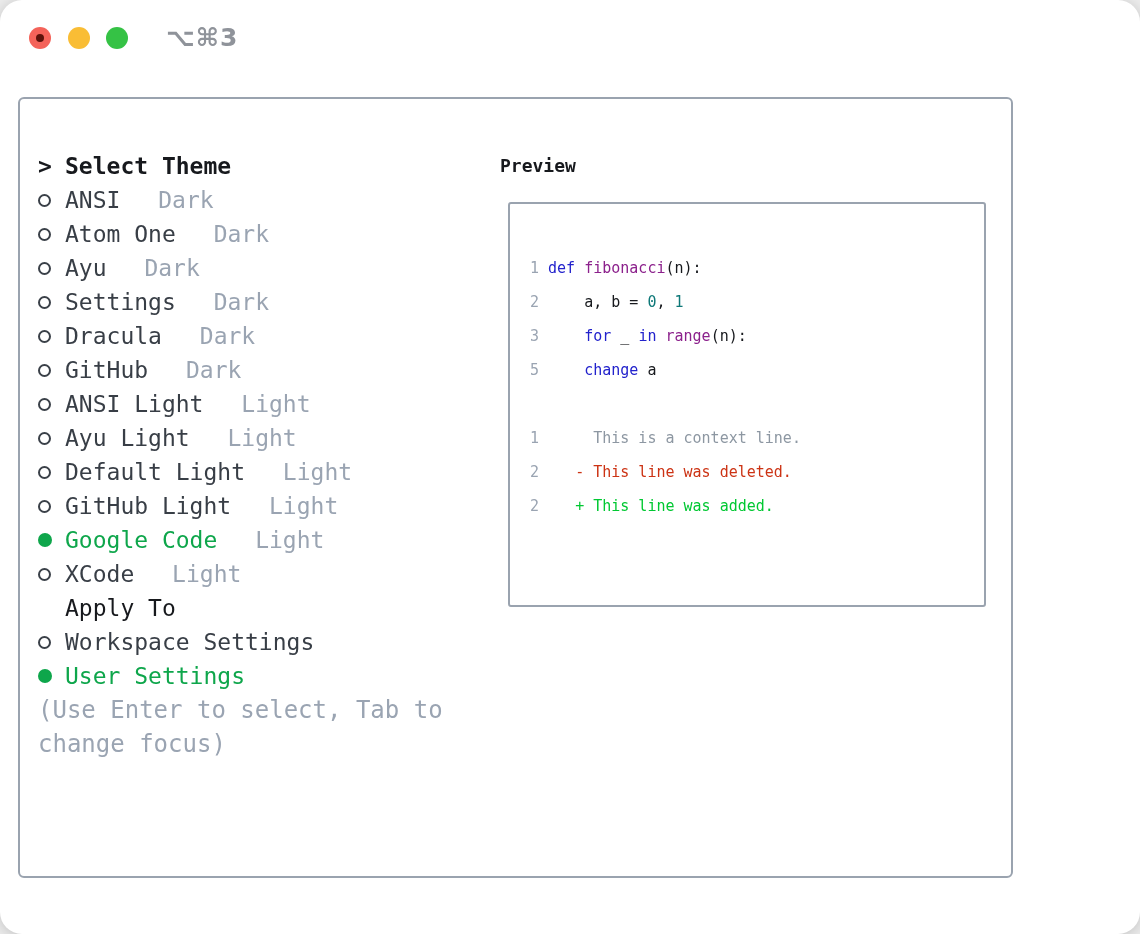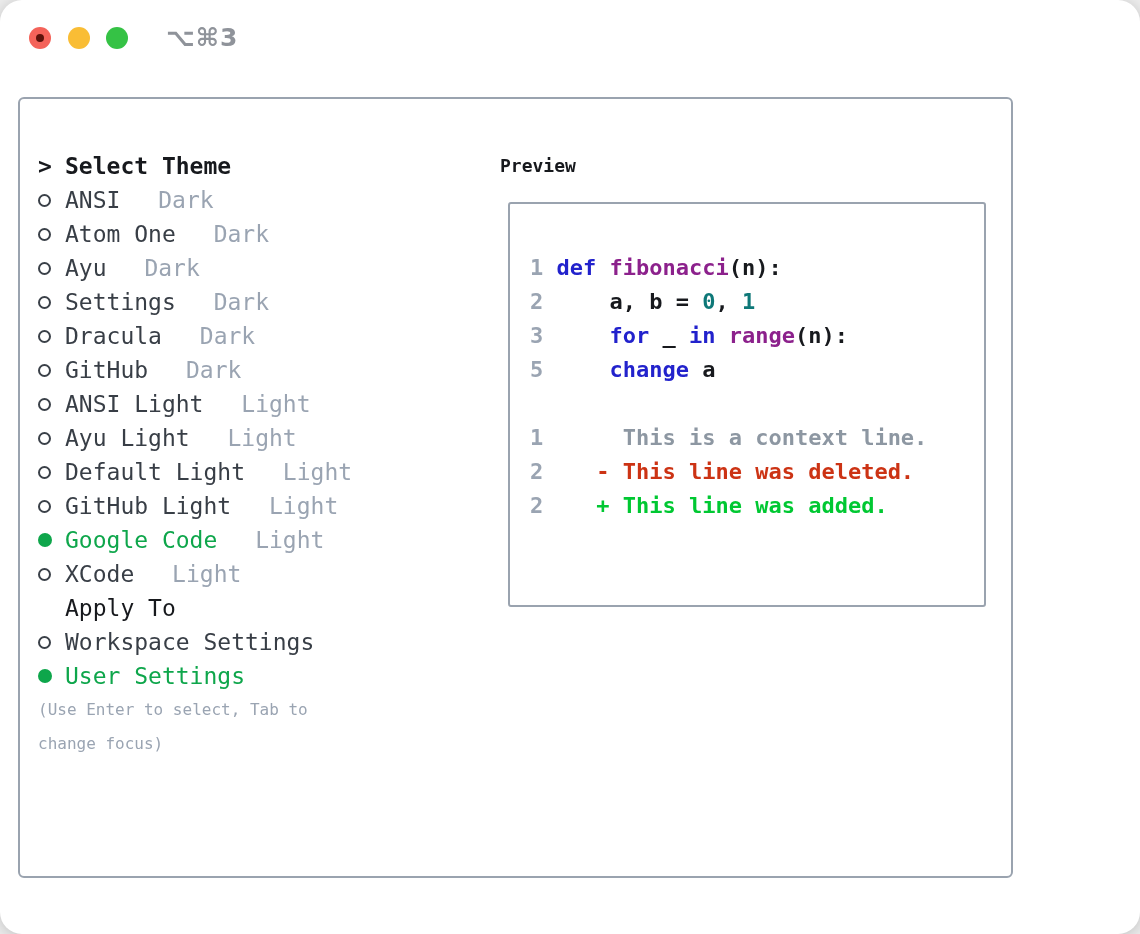--- a/index.html
+++ b/index.html
@@ -35,33 +35,33 @@
   .hdr{font-weight:bold;color:var(--header_black);}
   .hdr-prefix{display:inline-block;width:27px;}
   .bullet-cell{width:27px;display:flex;align-items:center;flex:none;}
   .ring{width:13px;height:13px;border-radius:50%;border:2px solid #3a4048;box-sizing:border-box;}
   .ring.on{border:none;background:var(--selection_green);width:14px;height:14px;}
   .item-name{color:var(--text_dark);}
   .item-variant{color:var(--muted);margin-left:24px;}
   .row.selected .item-name{color:var(--selection_green);}
   .section{}
   .apply-label{color:var(--header_black);}
-  .help{height:34px;line-height:34px;font-size:16px;color:var(--muted);white-space:pre;}
+  .help{height:34px;line-height:34px;font-size:24px;color:var(--muted);white-space:pre;}
   
   .preview-title{
     position:absolute;left:480px;top:50px;height:34px;line-height:34px;
     font-size:18px;font-weight:bold;color:var(--header_black);
   }
   .preview-box{
     position:absolute;left:488px;top:103px;width:478px;height:405px;
     border:2px solid #9aa3af;border-radius:3px;box-sizing:border-box;
     background:#fff;overflow:hidden;
   }
   .code{padding:47px 0 0 20px;}
-  .pline{height:34px;line-height:34px;font-size:22px;white-space:pre;color:#17191d;font-weight:bold;}
+  .pline{height:34px;line-height:34px;font-size:15px;white-space:pre;color:#17191d;}
   .ln{color:var(--muted);}
   .kw{color:var(--keyword_blue);}
   .fn{color:var(--function_purple);}
   .num{color:var(--literal_teal);}
   .ctx{color:var(--context_gray);}
   .del{color:var(--deleted_red);}
   .add{color:var(--added_green);}
 </style>
 </head>
 <body>

